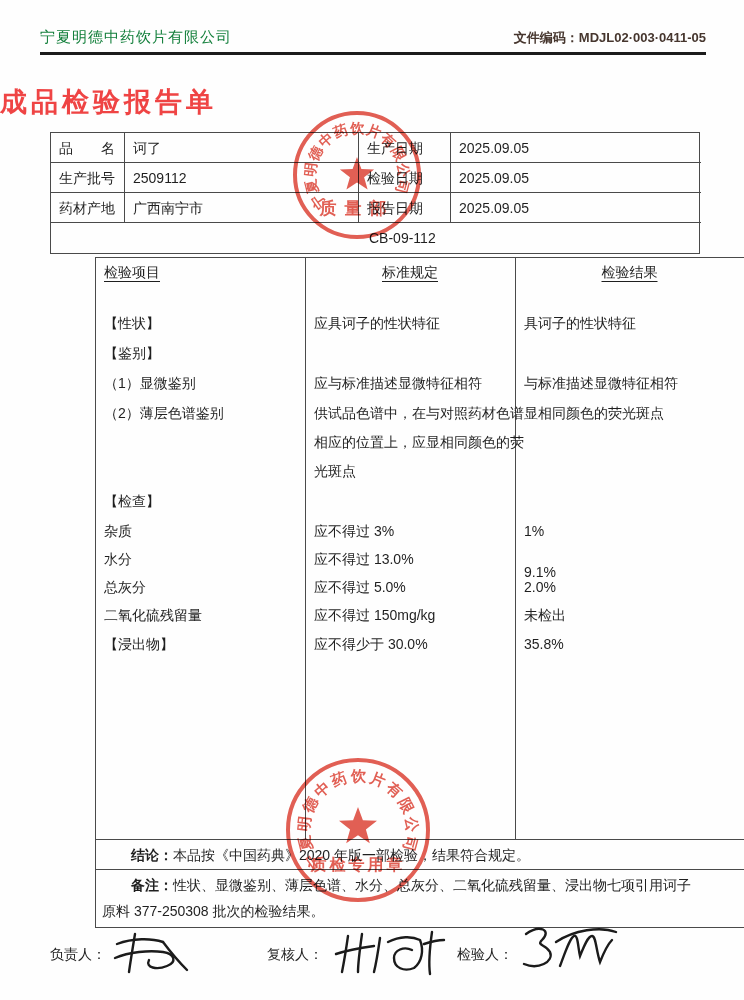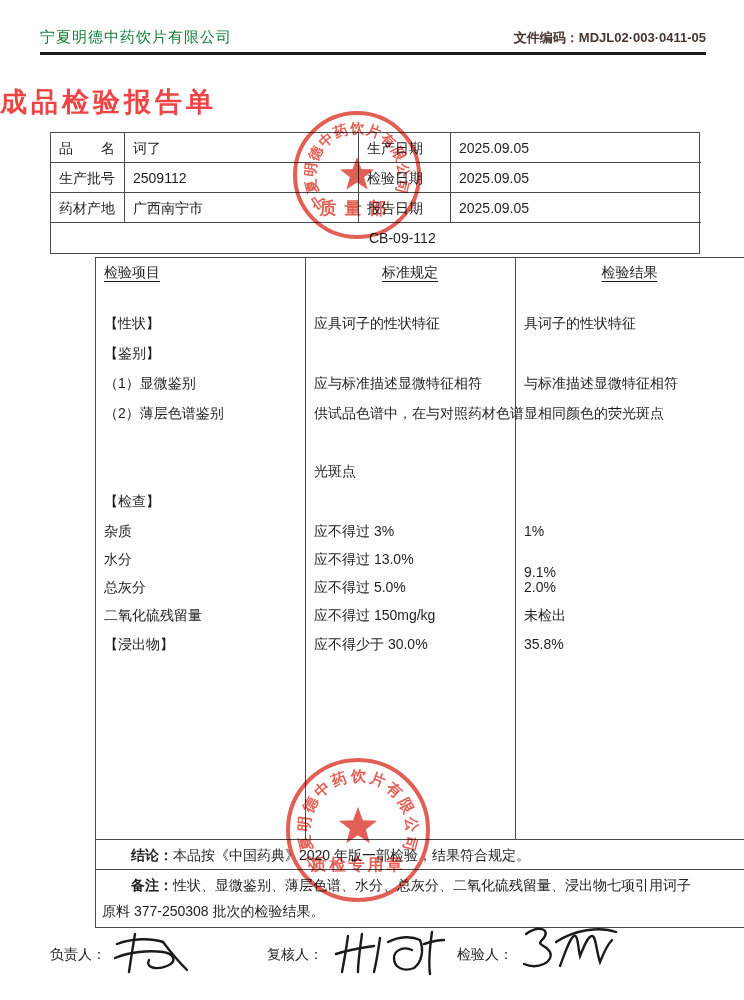--- a/index.html
+++ b/index.html
@@ -87,20 +87,21 @@
     <div class="line" style="left:8px;top:233px">【检查】</div>
     <div class="line" style="left:8px;top:263px">杂质</div>
     <div class="line" style="left:8px;top:291px">水分</div>
     <div class="line" style="left:8px;top:319px">总灰分</div>
     <div class="line" style="left:8px;top:347px">二氧化硫残留量</div>
     <div class="line" style="left:8px;top:376px">【浸出物】</div>
 
     <div class="line" style="left:218px;top:55px">应具诃子的性状特征</div>
     <div class="line" style="left:218px;top:145px">供试品色谱中，在与对照药材色谱</div>
     <div class="line" style="left:218px;top:115px">应与标准描述显微特征相符</div>
+    <div class="line" style="left:218px;top:174px">相应的位置上，应显相同颜色的荧</div>
     <div class="line" style="left:218px;top:203px">光斑点</div>
     <div class="line" style="left:218px;top:263px">应不得过 3%</div>
     <div class="line" style="left:218px;top:291px">应不得过 13.0%</div>
     <div class="line" style="left:218px;top:319px">应不得过 5.0%</div>
     <div class="line" style="left:218px;top:347px">应不得过 150mg/kg</div>
     <div class="line" style="left:218px;top:376px">应不得少于 30.0%</div>
 
     <div class="line" style="left:428px;top:55px">具诃子的性状特征</div>
     <div class="line" style="left:428px;top:115px">与标准描述显微特征相符</div>
     <div class="line" style="left:428px;top:145px">显相同颜色的荧光斑点</div>

